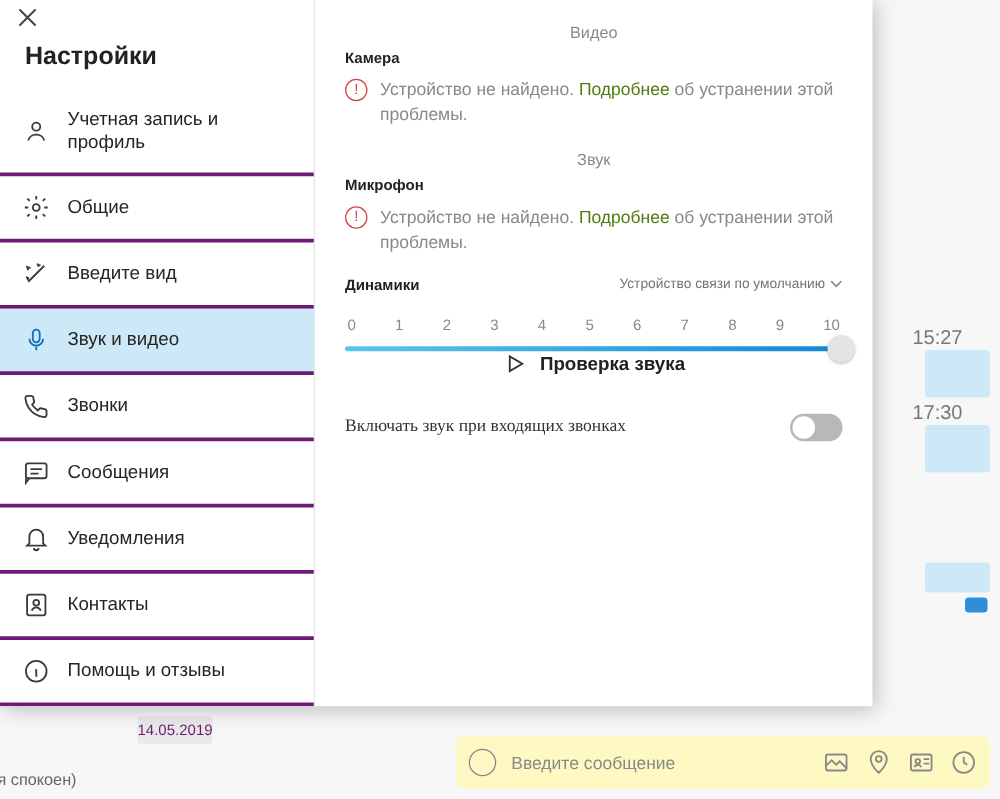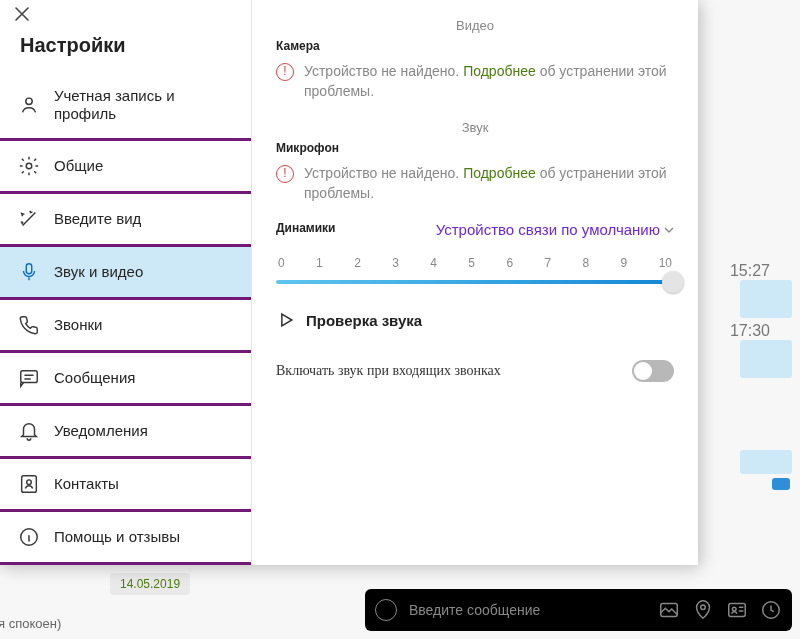--- a/index.html
+++ b/index.html
@@ -23,39 +23,39 @@
     font-size: 16px;
     color: #777;
   }
   .bg .chat-time.t1 { top: 262px; }
   .bg .chat-time.t2 { top: 322px; }
   .bg .chat-date {
     position: absolute;
     left: 110px;
     bottom: 44px;
     font-size: 12px;
-    color: #4d7c0f;
+    color: #701a75;
     background: #e9e9e9;
-    padding: 4px 10px;
+    padding: 4px 0;
     border-radius: 3px;
   }
   .bg .chat-status {
     position: absolute;
     left: -2px;
     bottom: 8px;
     font-size: 13px;
     color: #666;
   }
   .bg .composer {
     position: absolute;
     left: 365px;
     right: 8px;
     bottom: 8px;
     height: 42px;
-    background: #000000;
+    background: #fef9c3;
     border-radius: 6px;
     display: flex;
     align-items: center;
     padding: 0 10px;
     gap: 12px;
   }
   .bg .composer .emoji {
     width: 22px; height: 22px;
     border: 1.5px solid #888;
     border-radius: 50%;
@@ -183,22 +183,22 @@
   }
   .warn-row a { color: #4d7c0f; text-decoration: none; cursor: pointer; }
 
   .row-between {
     display: flex;
     justify-content: space-between;
     align-items: flex-start;
     margin-top: 4px;
   }
   .dropdown {
-    font-size: 15px;
-    color: #6d28d9;
+    font-size: 11px;
+    color: #737373;
     cursor: pointer;
     display: flex;
     align-items: center;
     gap: 4px;
   }
   .dropdown .chev {
     width: 10px; height: 10px;
   }
   .slider-wrap {
     margin-top: 18px;
@@ -224,22 +224,22 @@
     transform: translateY(-50%);
     width: 22px; height: 22px;
     border-radius: 50%;
     background: #e4e4e4;
     box-shadow: 0 1px 2px rgba(0,0,0,0.25);
   }
   .test-row {
     display: flex;
     align-items: center;
     gap: 10px;
-    margin-top: 26px;
     cursor: pointer;
+    justify-content: center;
   }
   .test-row .play {
     width: 20px; height: 20px;
     color: #333;
   }
   .test-row .lbl {
     font-size: 15px;
     font-weight: 600;
     color: #222;
   }

